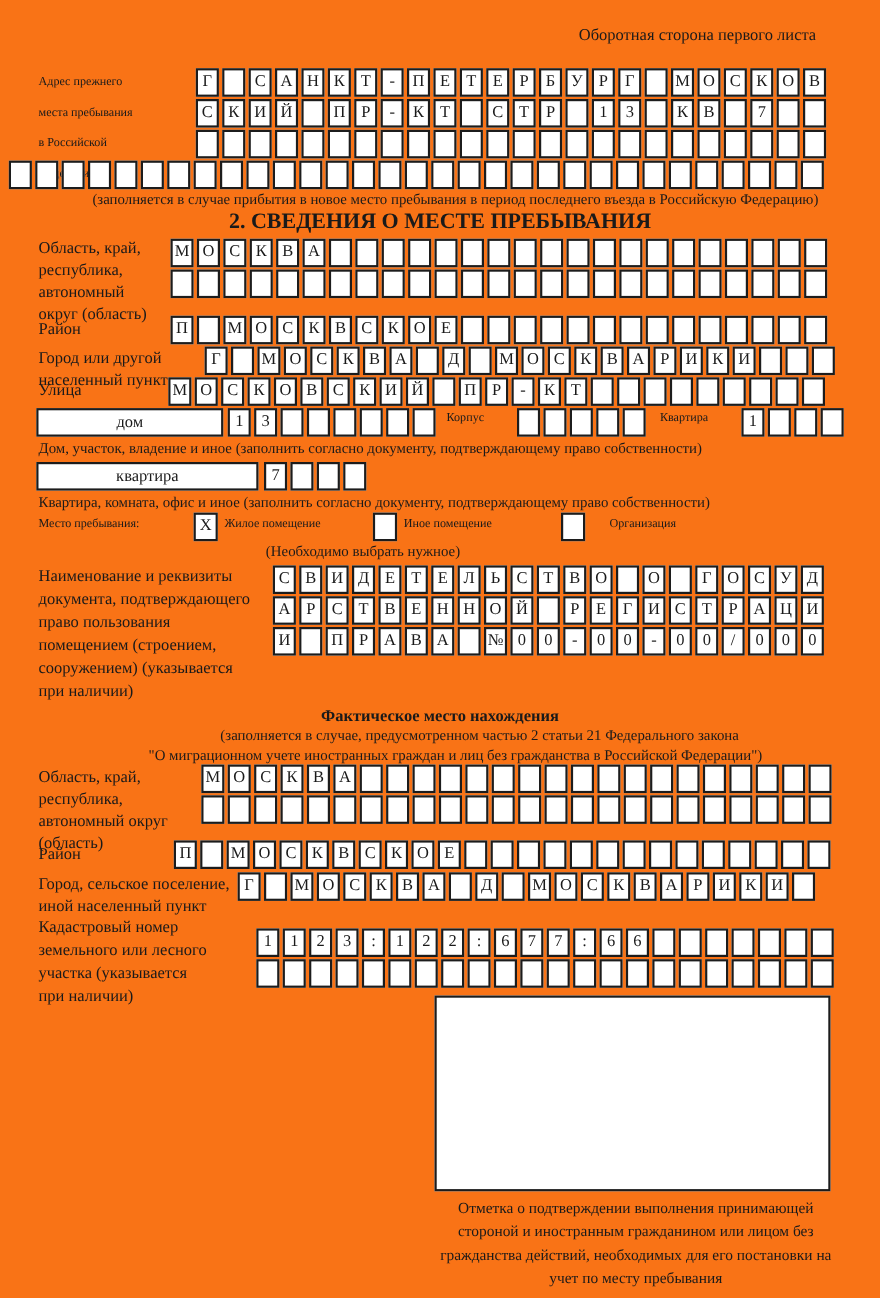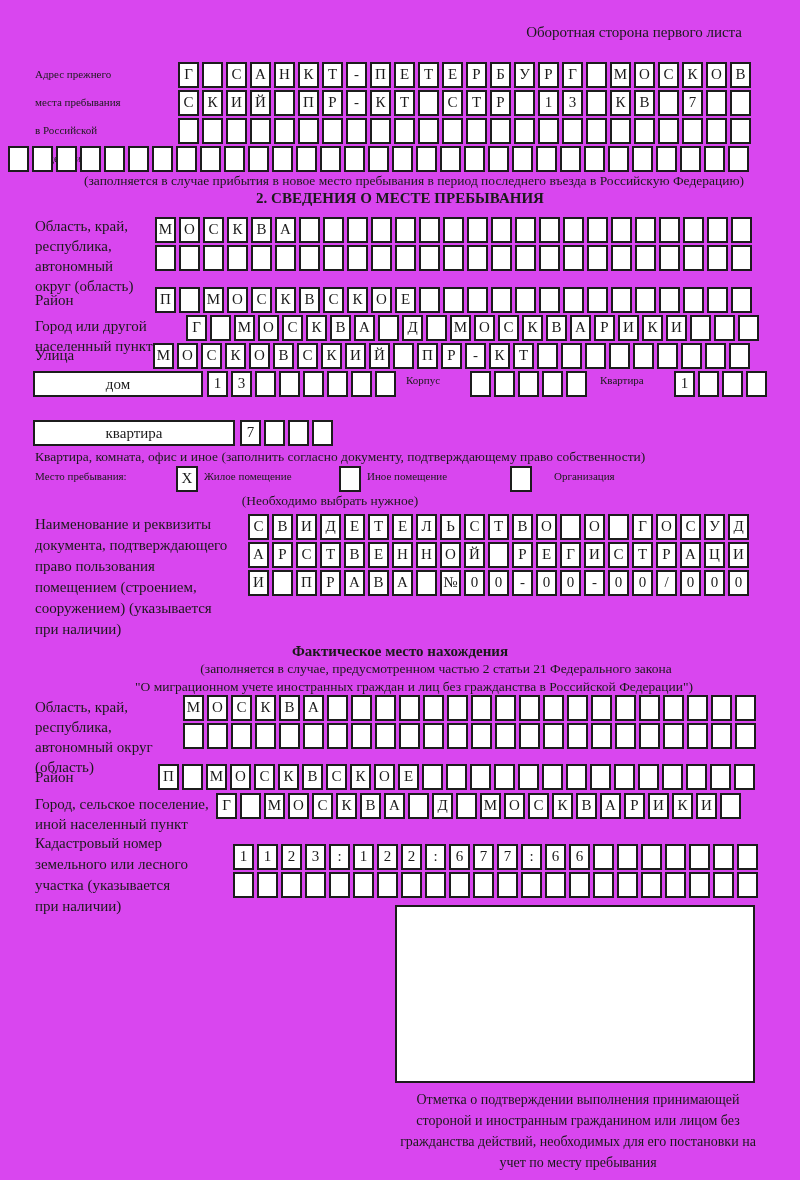--- a/index.html
+++ b/index.html
@@ -1,16 +1,16 @@
 <!DOCTYPE html>
 <html><head>
 <meta charset="utf-8">
 <style>
   html,body{margin:0;padding:0;background:#fff;}
-  .page{position:relative;width:800px;height:1180px;background:#d946ef;color:#1a1a1a;
+  .page{position:relative;width:800px;height:1180px;background:#f97316;color:#1a1a1a;
         font-family:"Liberation Serif","DejaVu Serif",serif;overflow:hidden;}
   .abs{position:absolute;}
   .lbl{font-size:15px;line-height:20px;white-space:pre-line;}
   .lbl-w{font-size:11px;line-height:28px;white-space:pre-line;}
   .cells{position:absolute;display:flex;}
   .cell{box-sizing:border-box;width:21px;height:26px;margin-right:3px;border:2px solid #1c1c1c;
         font-size:15px;line-height:21px;text-align:center;flex:0 0 auto;background:#fff;}
   .widebox{box-sizing:border-box;position:absolute;height:26px;border:2px solid #1c1c1c;
         display:flex;align-items:center;justify-content:center;font-size:15px;background:#fff;}
   .chk{box-sizing:border-box;position:absolute;width:22px;height:26px;border:2px solid #1c1c1c;
@@ -138,21 +138,21 @@
       <div class="cell"></div>
       <div class="cell"></div>
       <div class="cell"></div>
       <div class="cell"></div>
       <div class="cell"></div>
       <div class="cell"></div>
       <div class="cell"></div>
     </div>
   <div class="note-c" style="top:173px;">(заполняется в случае прибытия в новое место пребывания в период последнего въезда в Российскую Федерацию)</div>
 
-  <div class="h-bold" style="top:190px;font-size:15px;">2. СВЕДЕНИЯ О МЕСТЕ ПРЕБЫВАНИЯ</div>
+  <div class="h-bold" style="top:190px;font-size:20px;">2. СВЕДЕНИЯ О МЕСТЕ ПРЕБЫВАНИЯ</div>
 
   <div class="abs lbl" style="left:35px;top:216px;">Область, край,
 республика,
 автономный
 округ (область)</div>
   <div class="cells" style="left:155px;top:217px;">
       <div class="cell">М</div>
       <div class="cell">О</div>
       <div class="cell">С</div>
       <div class="cell">К</div>
@@ -312,20 +312,21 @@
       <div class="cell"></div>
       <div class="cell"></div>
     </div>
   <div class="inline-lbl" style="left:600px;top:374px;">Квартира</div>
   <div class="cells" style="left:674px;top:371px;">
       <div class="cell">1</div>
       <div class="cell"></div>
       <div class="cell"></div>
       <div class="cell"></div>
     </div>
+  <div class="abs note" style="left:35px;top:400px;">Дом, участок, владение и иное (заполнить согласно документу, подтверждающему право собственности)</div>
 
   <div class="widebox" style="left:33px;top:420px;width:202px;">квартира</div>
   <div class="cells" style="left:240px;top:420px;">
       <div class="cell">7</div>
       <div class="cell"></div>
       <div class="cell"></div>
       <div class="cell"></div>
     </div>
   <div class="abs note" style="left:35px;top:449px;">Квартира, комната, офис и иное (заполнить согласно документу, подтверждающему право собственности)</div>
 

